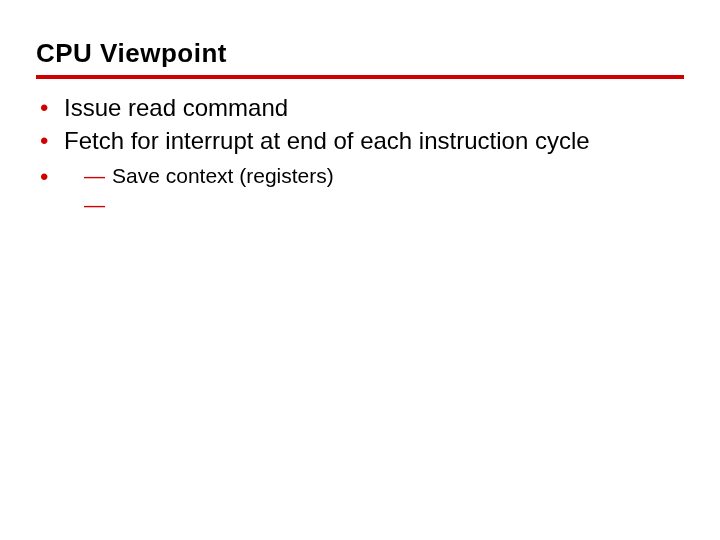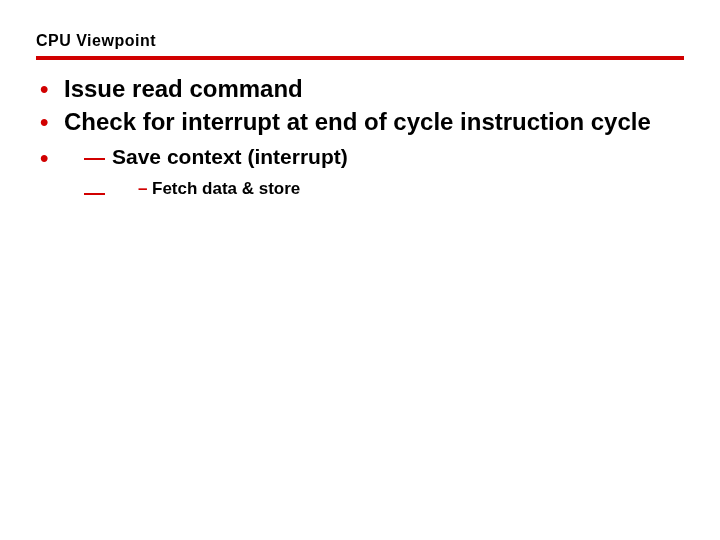--- a/index.html
+++ b/index.html
@@ -10,35 +10,34 @@
     background: #ffffff;
     font-family: Verdana, Geneva, sans-serif;
     color: #000;
   }
   .slide {
     box-sizing: border-box;
     padding: 24px 36px 0 36px;
   }
   .title {
     font-weight: 900;
-    font-size: 16px;
+    font-size: 26px;
     letter-spacing: 0.5px;
-    margin: 8px 0 6px 0;
+    margin: 14px 0 6px 0;
   }
   .rule {
     height: 4px;
     background: #d10000;
     width: 100%;
     margin-bottom: 14px;
   }
   ul.level1 {
     list-style: none;
     margin: 0;
     padding: 0 0 0 4px;
-    font-weight: bold;
   }
   ul.level1 > li {
     position: relative;
     padding-left: 24px;
     font-size: 24px;
     line-height: 1.28;
     margin-bottom: 2px;
   }
   ul.level1 > li::before {
     content: "•";
@@ -93,25 +92,22 @@
 </style>
 </head>
 <body>
 
 <div class="slide">
   <h1 class="title">CPU Viewpoint</h1>
   <div class="rule"></div>
 
   <ul class="level1">
     <li><span>Issue read command</span></li>
-    <li><span>Check for interrupt at end of cycle instruction cycle</span></li>
+    <li><span>Fetch for interrupt at end of each instruction cycle</span></li>
     <li>
       <ul class="level2">
-        <li><span>Save context (interrupt)</span></li>
+        <li><span>Save context (registers)</span></li>
         <li>
-          <ul class="level3">
-            <li><span>Fetch data &amp; store</span></li>
-          </ul>
         </li>
       </ul>
     </li>
   </ul>
 </div>
 
 </body></html>

